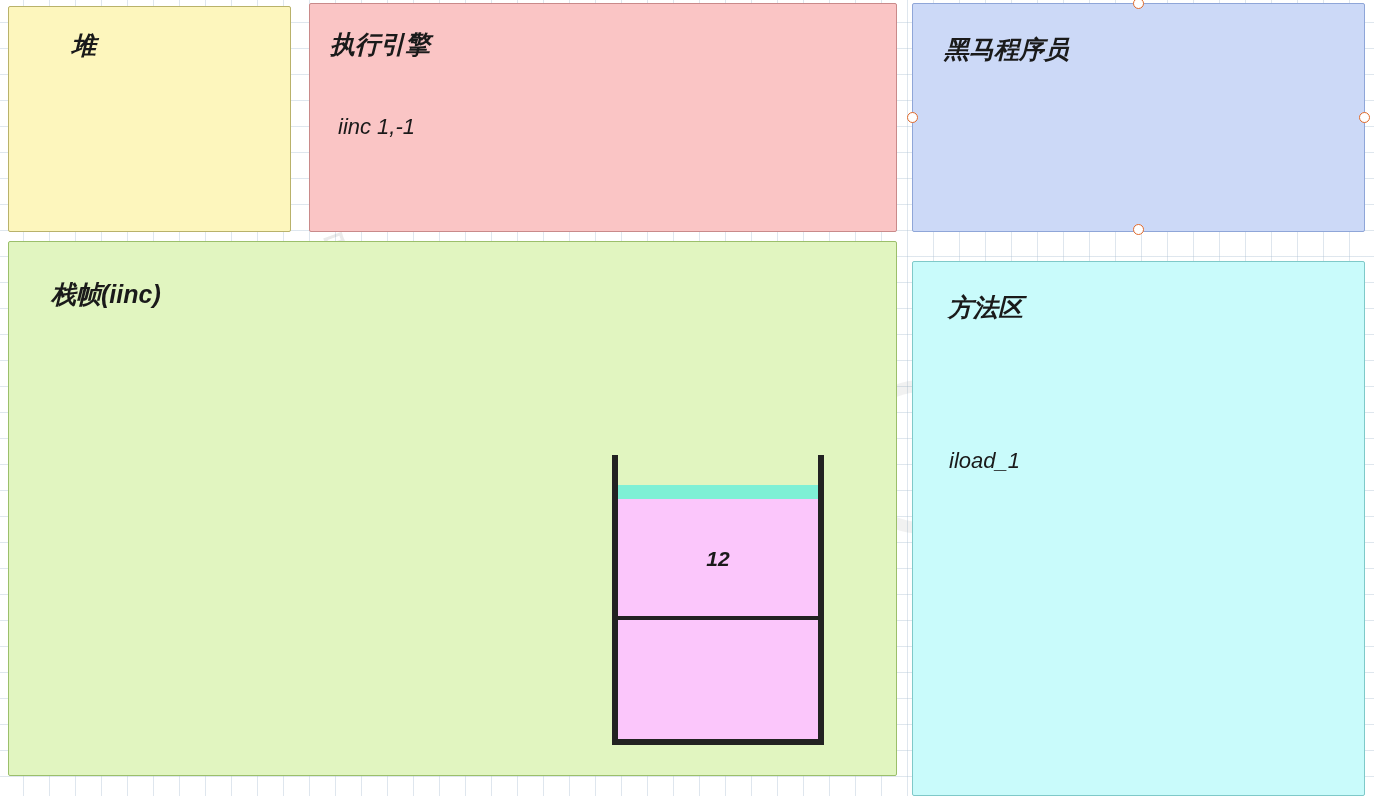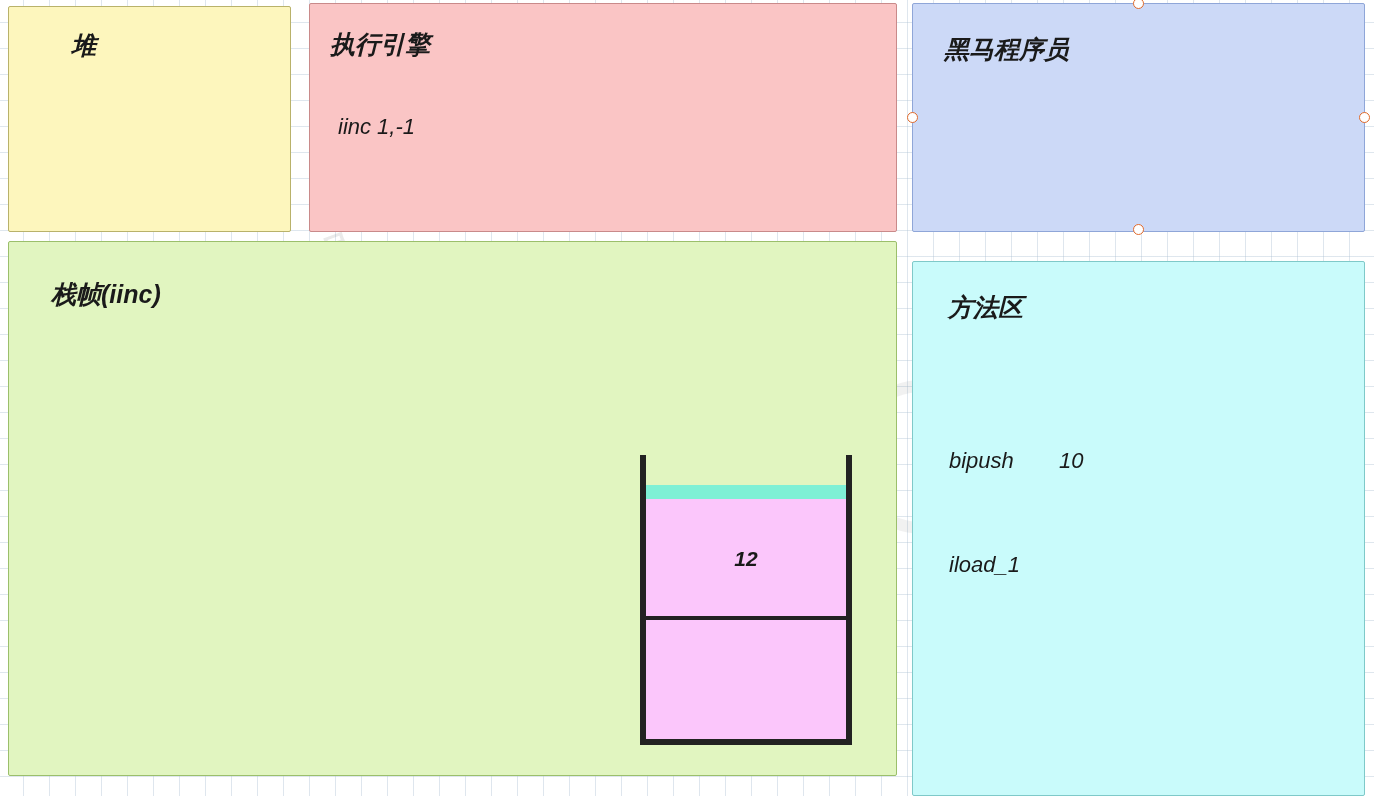--- a/index.html
+++ b/index.html
@@ -156,21 +156,21 @@
     text-align: center;
     font-style: italic;
     font-weight: bold;
     font-size: 21px;
     color: #1a1a1a;
   }
 
   
   #opstack {
     position: absolute;
-    left: 640px; top: 455px;
+    left: 612px; top: 455px;
     width: 203px; height: 290px;
   }
 
 </style>
 </head>
 <body>
 
 <div id="canvas">
 
   <div class="wm-circle" style="left:178px; top:316px; width:130px; height:130px;"></div>
@@ -214,21 +214,20 @@
     <div class="slot-wall" style="left:206px; top:0px; width:6px; height:290px;"></div>
     <div class="slot-wall" style="left:0px; top:284px; width:212px; height:6px;"></div>
     <div class="slot-wall" style="left:6px; top:161px; width:200px; height:4px;"></div>
 
     <div class="slot-value" style="left:6px; top:92px; width:200px;">12</div>
   </div>
 
   <div class="box" id="methodarea">
     <div class="box-title">方法区</div>
     <div class="code">
-      <div><span class="op">bipush</span><span>10</span></div>
       <div><span class="op">iload_1</span><span></span></div>
       
       
       
       
       
       
       
     </div>
   </div>

